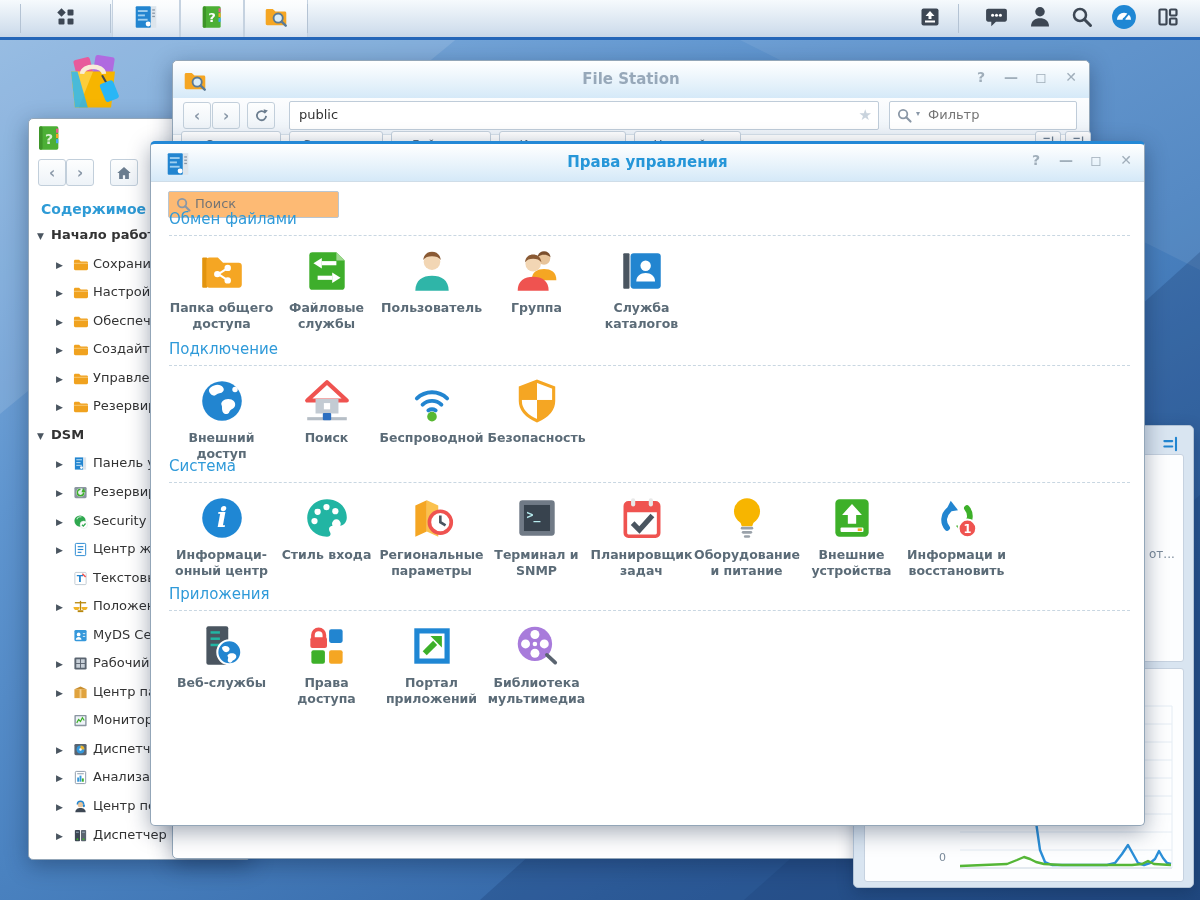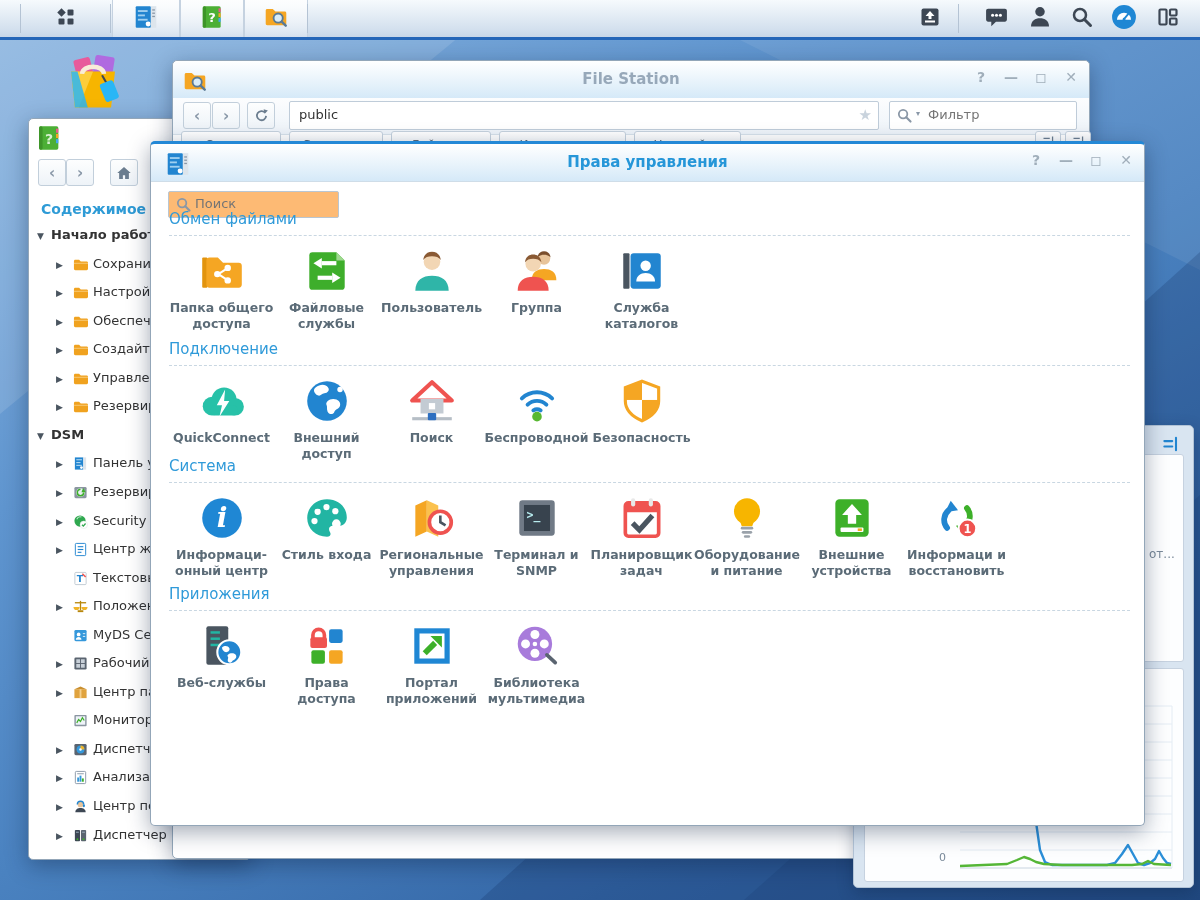--- a/index.html
+++ b/index.html
@@ -477,28 +477,20 @@
                   <rect x="6" y="7" width="6" height="34" rx="1" fill="#4a5560"></rect>
                   <rect x="13" y="7" width="29" height="34" rx="3" fill="#2285d0"></rect>
                   <circle cx="27.5" cy="19" r="5" fill="#fff"></circle>
                   <path d="M18.5 34c0-5 4-8 9-8s9 3 9 8z" fill="#fff"></path>
                 </svg></div><div class="cp-label">Служба каталогов</div></div></div>
         </div>
         <div class="cp-section" style="top: 196px;">
           <div class="cp-header">Подключение</div>
           <div class="cp-rule"></div>
           <div class="cp-row"><div class="cp-item"><div class="cp-icon"><svg width="50" height="50" viewBox="0 0 48 48">
-                  <g fill="#27c1a8">
-                    <circle cx="14.5" cy="29" r="9"></circle>
-                    <circle cx="26" cy="23" r="12"></circle>
-                    <circle cx="36.5" cy="29.5" r="8.5"></circle>
-                    <rect x="13" y="28" width="26" height="10" rx="4"></rect>
-                  </g>
-                  <polygon points="27,13 19,28 24,28 21.5,39 31,24 26,24" fill="#fff"></polygon>
-                </svg></div><div class="cp-label">QuickConnect</div></div><div class="cp-item"><div class="cp-icon"><svg width="50" height="50" viewBox="0 0 48 48">
                   <circle cx="24" cy="24" r="19" fill="#2285d0"></circle>
                   <path d="M13 11c5-4 10-3 12 0 2 2.5-.5 5.5-3.5 5.5S18 20 15 18.5 10 13.5 13 11z" fill="#fff"></path>
                   <path d="M30 22c4.5 0 7.5 3 6.5 6.5S32 31.5 31 34.5s-5.5 2.5-6.5-.5 0-4.5-1-6.5 2-5.5 6.5-5.5z" fill="#fff"></path>
                   <circle cx="36.5" cy="13" r="2.6" fill="#fff"></circle>
                 </svg></div><div class="cp-label">Внешний доступ</div></div><div class="cp-item"><div class="cp-icon"><svg width="50" height="50" viewBox="0 0 48 48">
                   <path d="M24 6L5 23.5h38z" fill="none" stroke="#ef5350" stroke-width="4" stroke-linejoin="round"></path>
                   <rect x="13" y="22" width="22" height="14" fill="#c3cbd3"></rect>
                   <rect x="21" y="26" width="6" height="6" fill="#fff"></rect>
                   <rect x="5" y="39.5" width="38" height="3" fill="#b6bec6"></rect>
                   <rect x="20" y="35.5" width="8" height="7" rx="1" fill="#2d6fc0"></rect>
@@ -535,21 +527,21 @@
                   <circle cx="15" cy="18" r="3" fill="#fff"></circle>
                   <circle cx="23.5" cy="13.5" r="3" fill="#fff"></circle>
                   <circle cx="32" cy="17.5" r="3" fill="#fff"></circle>
                   <circle cx="12" cy="27" r="3" fill="#fff"></circle>
                   <circle cx="33" cy="29.5" r="4.2" fill="#fff"></circle>
                 </svg></div><div class="cp-label">Стиль входа</div></div><div class="cp-item"><div class="cp-icon"><svg width="50" height="50" viewBox="0 0 48 48">
                   <polygon points="8,12 19,7 19,37 8,42" fill="#f5a623"></polygon>
                   <polygon points="19,7 30,12 30,42 19,37" fill="#fbc14e"></polygon>
                   <circle cx="32" cy="28" r="10.5" fill="#fff" stroke="#ef5350" stroke-width="3.5"></circle>
                   <path d="M32 21.5v6.5l5 3" stroke="#4a5560" stroke-width="2.5" fill="none"></path>
-                </svg></div><div class="cp-label">Региональные управления</div></div><div class="cp-item"><div class="cp-icon"><svg width="50" height="50" viewBox="0 0 48 48">
+                </svg></div><div class="cp-label">Региональные параметры</div></div><div class="cp-item"><div class="cp-icon"><svg width="50" height="50" viewBox="0 0 48 48">
                   <rect x="7" y="7" width="34" height="34" rx="3" fill="#707a86"></rect>
                   <rect x="11.5" y="11.5" width="25" height="25" fill="#38434e"></rect>
                   <text x="14" y="25" font-size="11" font-family="DejaVu Sans Mono,monospace" font-weight="bold" fill="#b8ecef">&gt;_</text>
                 </svg></div><div class="cp-label">Терминал и SNMP</div></div><div class="cp-item"><div class="cp-icon"><svg width="50" height="50" viewBox="0 0 48 48">
                   <rect x="8" y="9.5" width="32" height="32" rx="3" fill="#fff" stroke="#ef5350" stroke-width="3.5"></rect>
                   <path d="M8 12.5c0-1.7 1.3-3 3-3h26c1.7 0 3 1.3 3 3v6H8z" fill="#ef5350"></path>
                   <rect x="13.5" y="5" width="4" height="8" rx="2" fill="#e8e8e8"></rect>
                   <rect x="30.5" y="5" width="4" height="8" rx="2" fill="#e8e8e8"></rect>
                   <path d="M15 29l6.5 6.5L34 21.5" stroke="#4a5560" stroke-width="5" fill="none"></path>
                 </svg></div><div class="cp-label">Планировщик задач</div></div><div class="cp-item"><div class="cp-icon"><svg width="50" height="50" viewBox="0 0 48 48">

